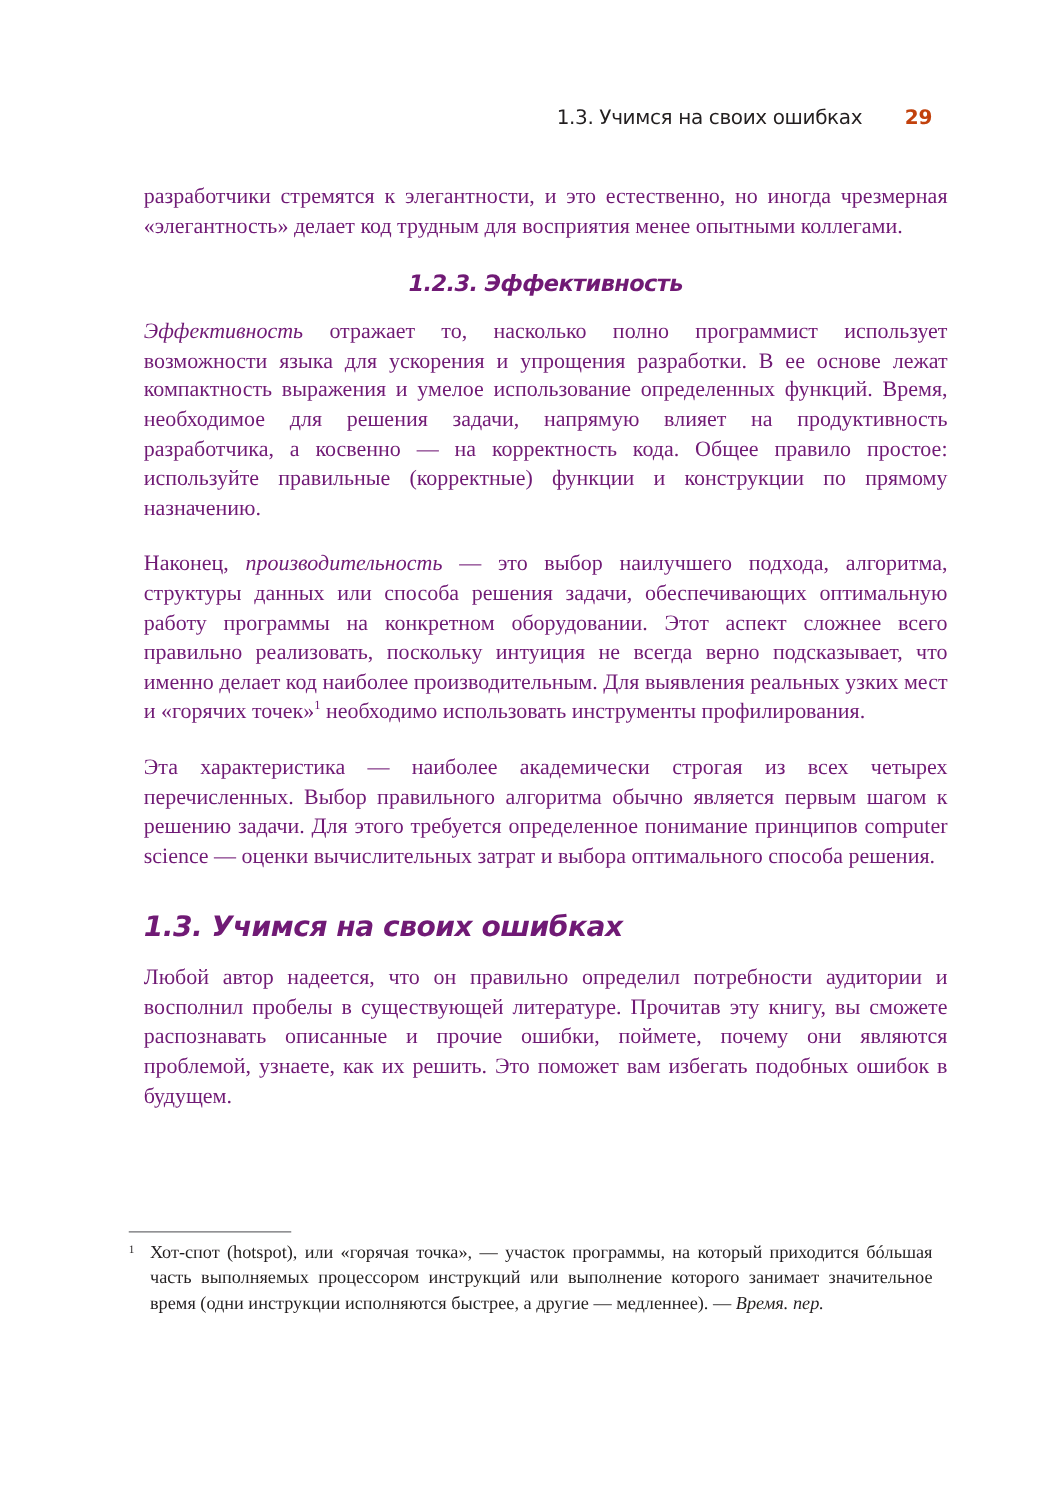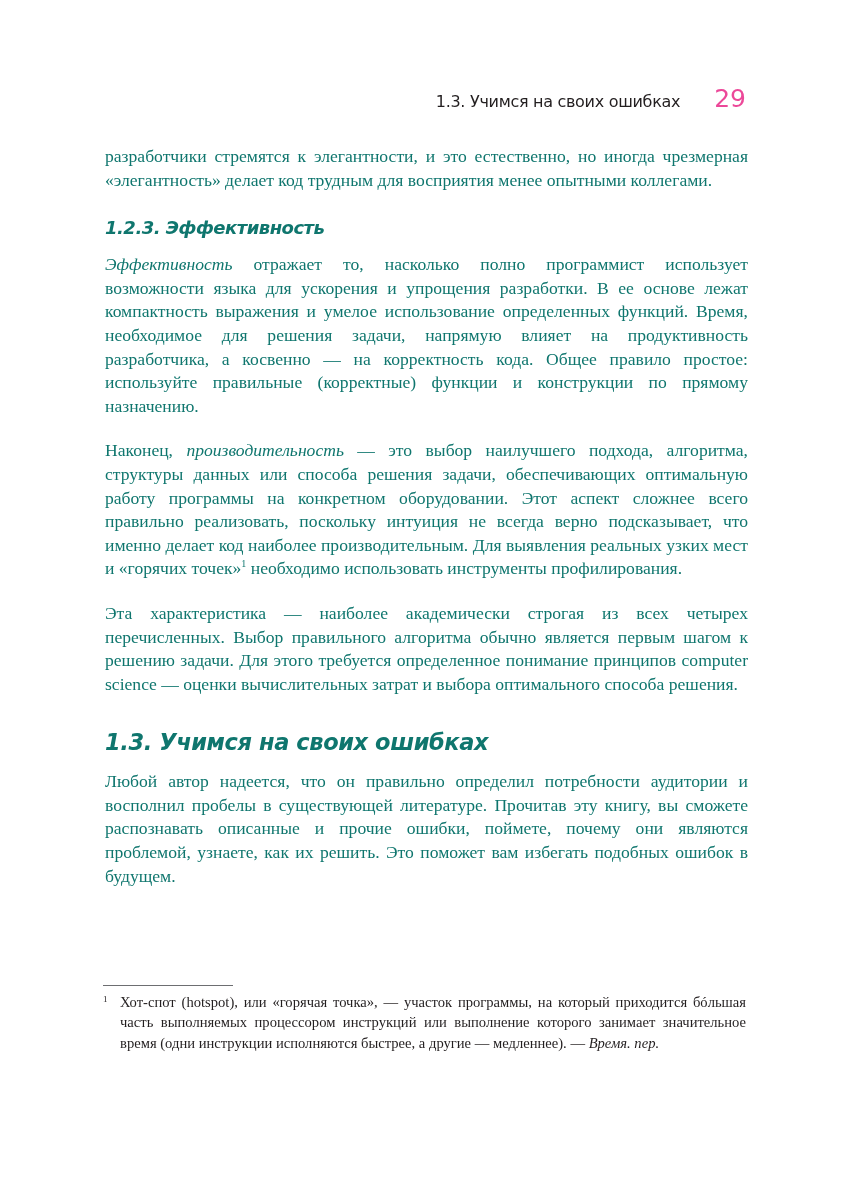--- a/index.html
+++ b/index.html
@@ -22,50 +22,51 @@
       align-items: baseline;
       font-family: "DejaVu Sans", sans-serif;
     }
     .running-head .rh-title {
       font-size: 16px;
       letter-spacing: -0.3px;
       color: #231f20;
       margin-right: 34px;
     }
     .running-head .rh-page {
-      font-size: 25px;
-      font-weight: normal;
-      color: #ec4899;
+      font-size: 16px;
+      font-weight: bold;
+      color: #c2410c;
     }
     .content {
       position: absolute;
-      left: 105px;
+      left: 115px;
       top: 145px;
       width: 643px;
       font-family: "Liberation Serif", serif;
       font-size: 17.6px;
       line-height: 23.6px;
-      color: #0f766e;
+      color: #701a75;
     }
     .content p {
       margin: 0;
       text-align: justify;
       text-indent: 0;
     }
     .content p + p {
       margin-top: 21px;
     }
     .h3 {
       font-family: "DejaVu Sans", sans-serif;
       font-style: italic;
       font-weight: bold;
       font-size: 18px;
       letter-spacing: -0.5px;
       margin: 25px 0 14px 0;
       line-height: 22px;
+      text-align: center;
     }
     .h2 {
       font-family: "DejaVu Sans", sans-serif;
       font-style: italic;
       font-weight: bold;
       font-size: 22.5px;
       letter-spacing: -0.4px;
       margin: 32px 0 14px 0;
       line-height: 28px;
     }

